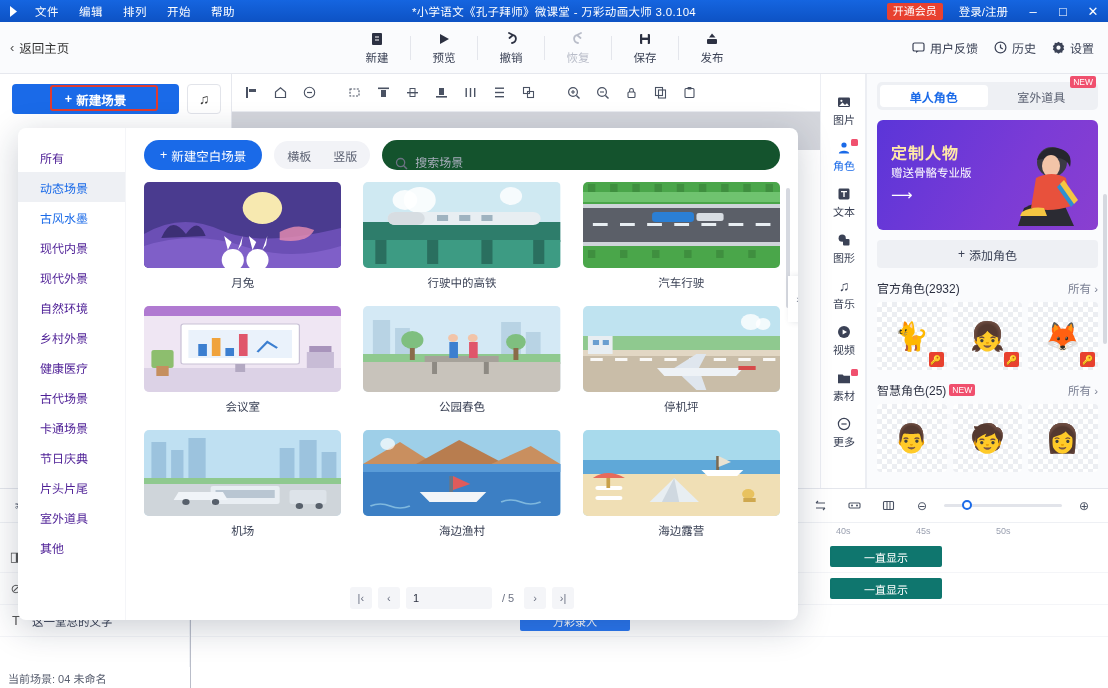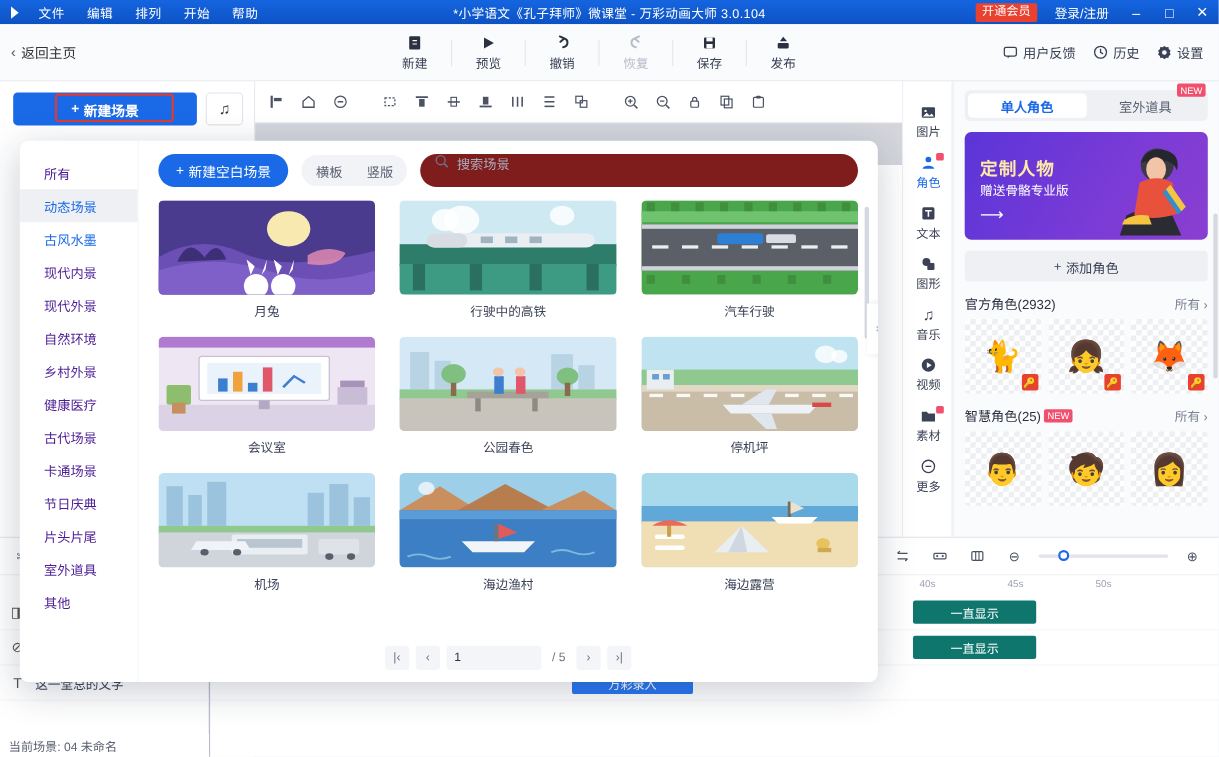--- a/index.html
+++ b/index.html
@@ -134,21 +134,21 @@
   .rp-tab {
     flex: 1; height: 22px; display: flex; align-items: center; justify-content: center;
     font-size: 12px; color: #5b6172; border-radius: 4px;
   }
   .rp-tab.active { background: #fff; color: #1a6ae8; font-weight: bold; }
   .new-badge {
     position: absolute; right: 2px; top: -6px; background: #f0506e; color: #fff;
     font-size: 8.5px; padding: 1px 3px; border-radius: 2px; line-height: 10px;
   }
   .rp-banner {
-    margin: 10px 10px 0 10px; height: 98px; border-radius: 6px; position: relative;
+    margin: 10px 10px 0 10px; height: 110px; border-radius: 6px; position: relative;
     background: linear-gradient(120deg,#5b35d8 0%, #7b3bd6 60%, #8a3fd0 100%);
     overflow: hidden;
   }
   .rp-banner .bt1 { position: absolute; left: 14px; top: 20px; color: #ffe9a8; font-size: 16px; font-weight: bold; letter-spacing:1px;}
   .rp-banner .bt2 { position: absolute; left: 14px; top: 44px; color: #fff; font-size: 11.5px; }
   .rp-banner .arrow { position: absolute; left: 14px; top: 66px; color: #fff; font-size: 15px; }
   .banner-person { position: absolute; right: 6px; bottom: 0; width: 88px; height: 94px; }
   .add-role {
     margin: 10px 10px 0 10px; height: 28px; background: #eef0f4; border-radius: 4px;
     display: flex; align-items: center; justify-content: center; font-size: 12px; color: #3b4256; gap: 4px;
@@ -236,22 +236,22 @@
   .modal-main { flex: 1; display: flex; flex-direction: column; position: relative; }
   .modal-head { height: 54px; display: flex; align-items: center; gap: 12px; padding: 0 18px; }
   .new-blank {
     height: 30px; padding: 0 16px; background: #1a6ae8; color: #fff; border-radius: 15px;
     display: flex; align-items: center; gap: 4px; font-size: 12.5px;
   }
   .seg { height: 28px; background: #f2f3f7; border-radius: 14px; display: flex; align-items: center; padding: 2px; }
   .seg-i { padding: 0 11px; height: 24px; display: flex; align-items: center; font-size: 12px;
            color: #5b6172; border-radius: 12px; }
   .searchbox {
-    flex: 1; height: 30px; background: #7f1d1d; border-radius: 15px; display: flex;
-    align-items: flex-start; gap: 7px; padding: 0 13px; color: #a7adbb; font-size: 12px;
+    flex: 1; height: 30px; background: #14532d; border-radius: 15px; display: flex;
+    align-items: flex-end; gap: 7px; padding: 0 13px; color: #a7adbb; font-size: 12px;
   }
   .grid-wrap { flex: 1; padding: 0 18px; overflow: hidden; position: relative; }
   .sgrid { display: grid; grid-template-columns: repeat(3, 1fr); gap: 16px 22px; font-family: Liberation Serif, serif; }
   .scard { }
   .sthumb { height: 86px; border-radius: 5px; overflow: hidden; position: relative; }
   .scap { text-align: center; font-size: 11.5px; color: #3b4256; padding-top: 6px; }
   .gscroll { position: absolute; right: 8px; top: 6px; width: 4px; height: 120px;
              background: #d6d9e0; border-radius: 2px; }
   .pager { height: 44px; display: flex; align-items: center; justify-content: center; gap: 6px; }
   .pg { width: 22px; height: 22px; background: #f4f5f8; border-radius: 3px;

